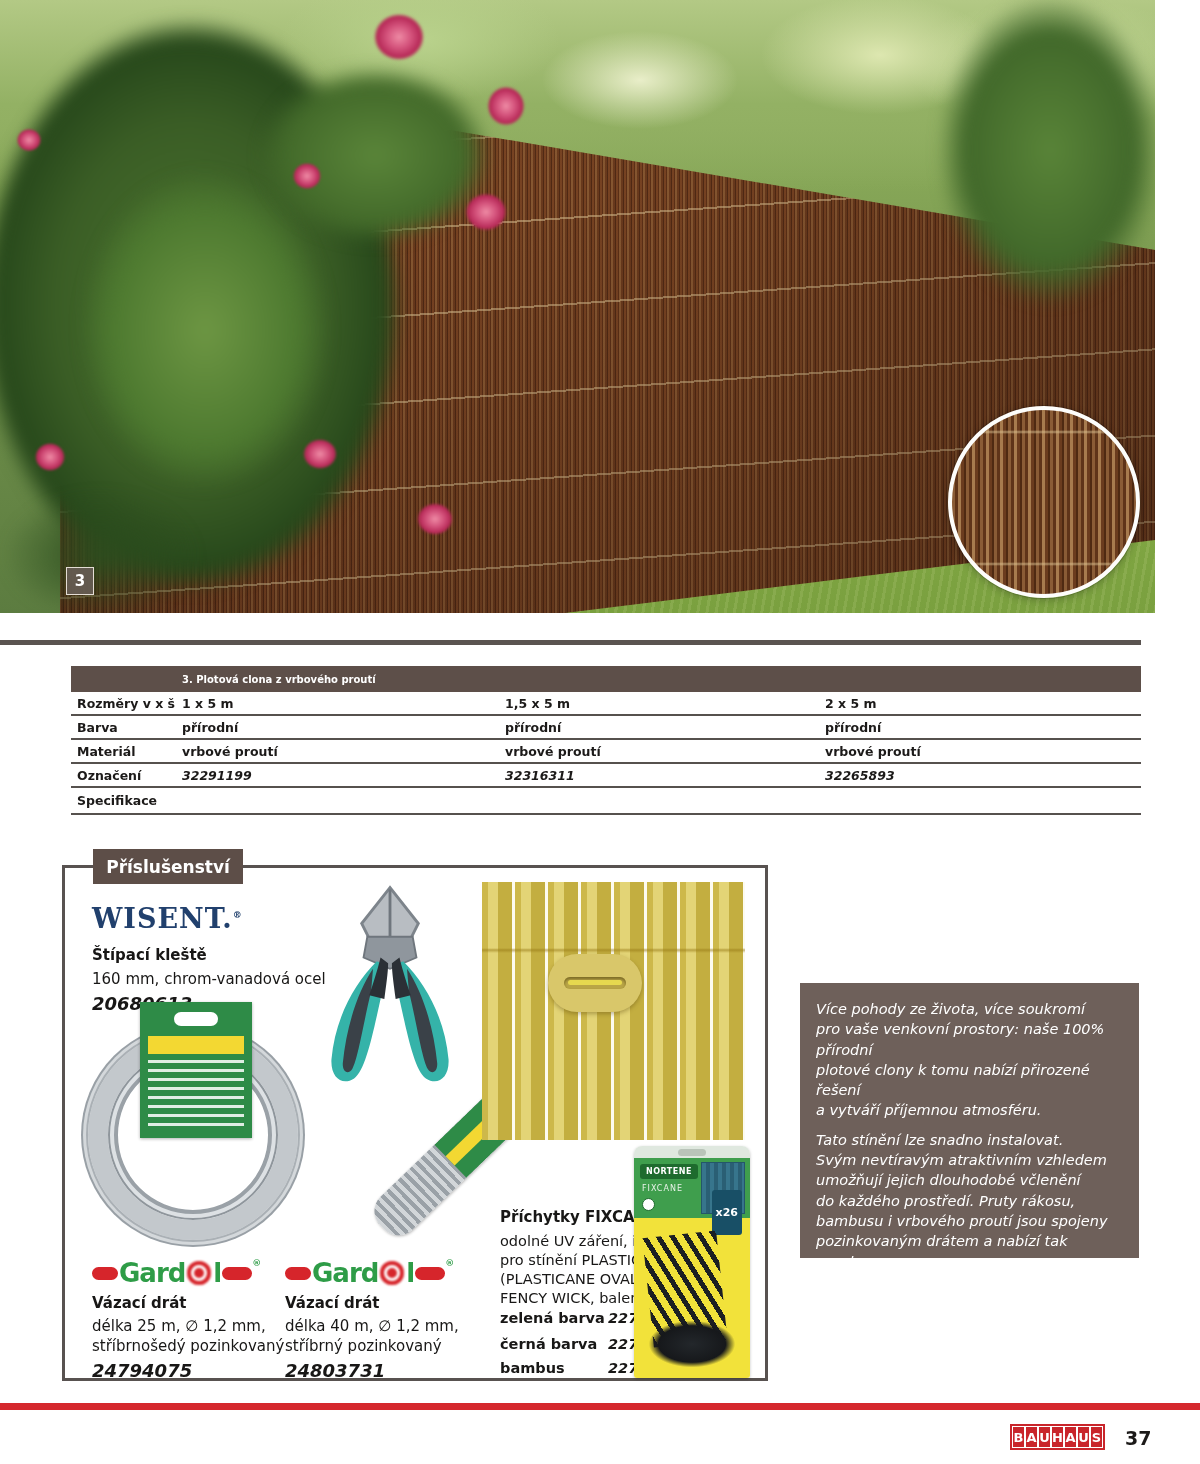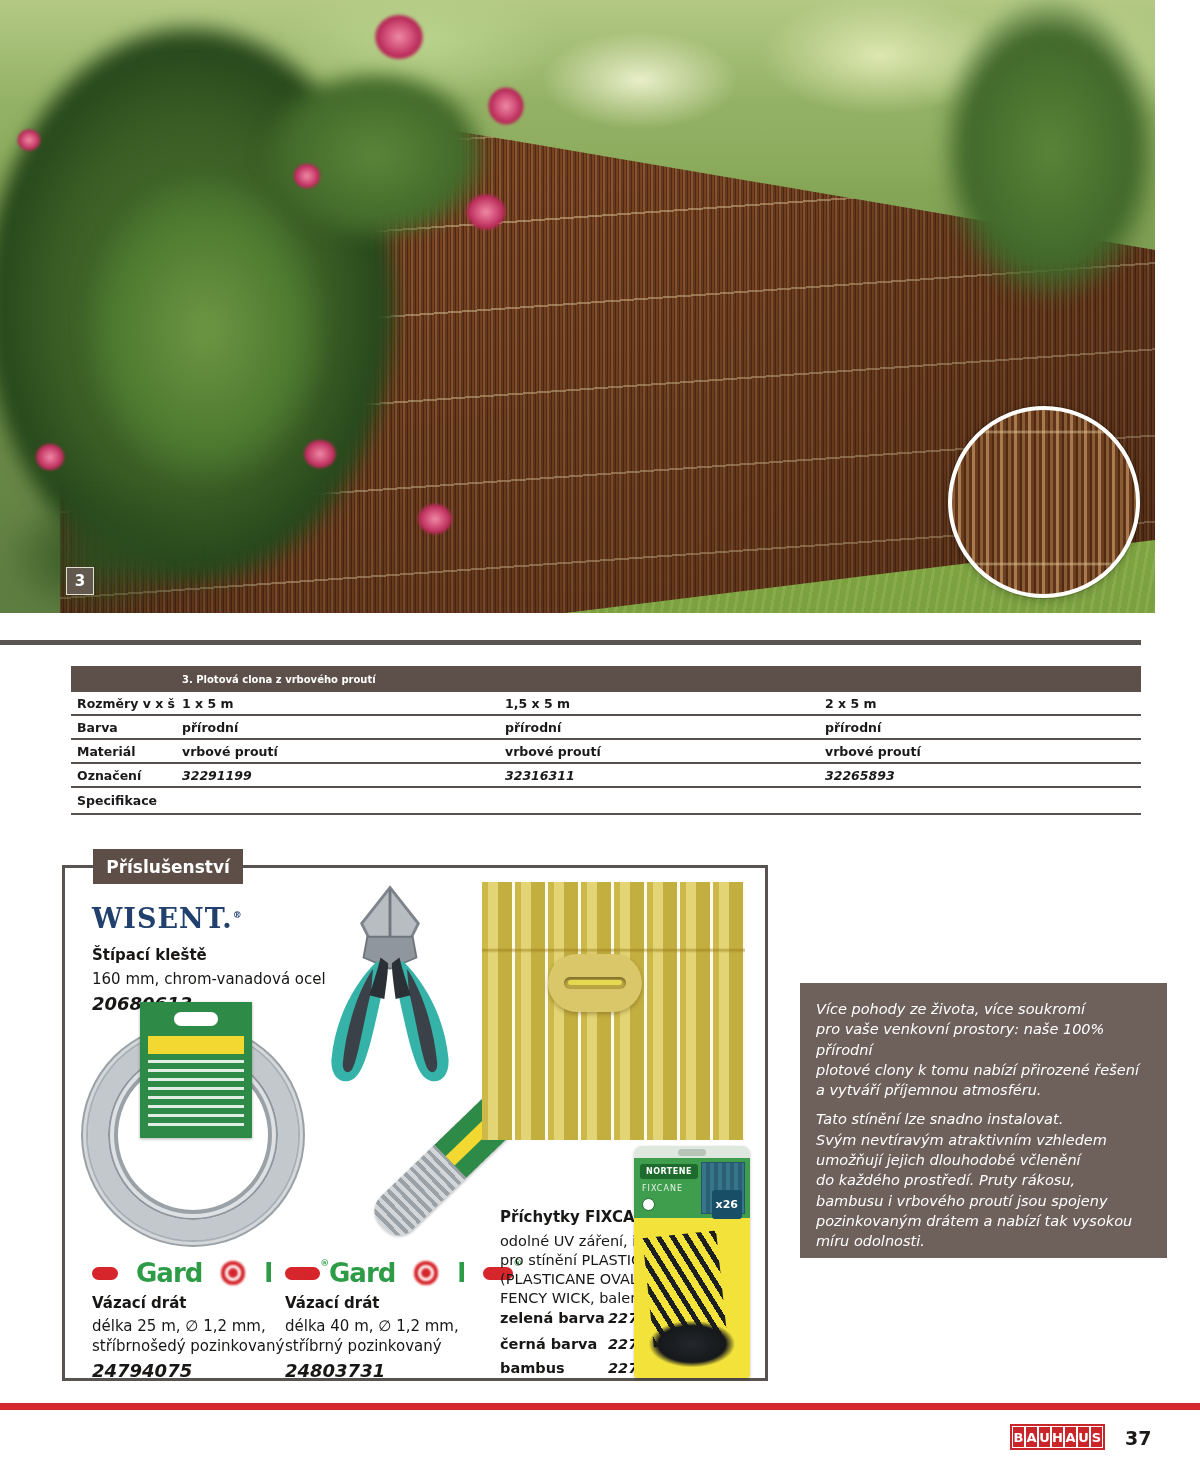--- a/index.html
+++ b/index.html
@@ -121,37 +121,37 @@
   .pack { left:634px; top:1146px; width:116px; height:232px; border-radius:8px 8px 3px 3px; overflow:hidden;
     background:linear-gradient(180deg,#dfe8df 0 12px,#3f9e4d 12px 72px,#f2e23a 72px 100%); box-shadow:0 1px 3px rgba(0,0,0,.25); }
   .pack .hang { position:absolute; left:44px; top:3px; width:28px; height:7px; border-radius:4px; background:#b9c4b9; }
   .pack .nortene { position:absolute; left:6px; top:18px; width:58px; height:15px; background:#1e6b2e; border-radius:3px;
     color:#fff; font-weight:bold; font-size:8px; text-align:center; line-height:15px; letter-spacing:.5px; }
   .pack .fixcane { position:absolute; left:8px; top:38px; color:#e8f3e8; font-size:8px; letter-spacing:1px; }
   .pack .dot { position:absolute; left:8px; top:52px; width:13px; height:13px; border-radius:50%; background:#fff;
     border:1px solid #1e6b2e; }
   .pack .thumb { position:absolute; right:5px; top:16px; width:44px; height:52px; background:repeating-linear-gradient(90deg,#37758c 0 4px,#2a5f74 4px 8px); border:1px solid #24566a; }
   .pack .x26 { position:absolute; right:8px; top:44px; background:#184f66; color:#fff; font-weight:bold; font-size:11px;
-    padding:8px 4px; border-radius:3px; }
+    padding:16px 4px; border-radius:3px; }
   .pack .sticks { position:absolute; left:14px; top:88px; width:74px; height:110px;
     background:repeating-linear-gradient(64deg, #1c1f22 0 5px, rgba(0,0,0,0) 5px 12px); transform:rotate(-6deg); }
   .pack .pile { position:absolute; left:10px; bottom:8px; width:96px; height:52px; border-radius:50% 40% 45% 55%;
     background:radial-gradient(closest-side,#23272b 0%,#16181b 70%, rgba(22,24,27,0) 90%); }
 
   
   .gardol { display:flex; align-items:center; height:30px; }
   .gardol .pill { width:26px; height:13px; background:#d6252b; border-radius:8px; }
   .gardol .pill.r { width:30px; }
-  .gardol .g-txt { color:#2e9c47; font-weight:bold; font-size:26px; letter-spacing:-1px; line-height:1; margin:0 18px; }
+  .gardol .g-txt { color:#2e9c47; font-weight:bold; font-size:26px; letter-spacing:-1px; line-height:1; margin:0 1px; }
   .gardol .flower { width:24px; height:24px; border-radius:50%; background:#d6252b;
     box-shadow:inset 0 0 0 4px #d6252b, inset 0 0 0 7px #fff, inset 0 0 0 12px #d6252b; margin:0 1px; }
   .gardol .reg { color:#2e9c47; font-size:9px; font-weight:bold; align-self:flex-start; }
 
   
-  #quote { left:800px; top:983px; width:367px; height:275px; background:#6e605a; color:#fff;
+  #quote { left:800px; top:983px; width:339px; height:275px; background:#6e605a; color:#fff;
     padding:16px 14px 0 16px; font-style:italic; font-size:14.5px; line-height:1.40; }
   #quote p { white-space:pre-line; margin-bottom:9px; }
 
   
   .footer-line { left:0; top:1403px; width:1200px; height:7px; background:#d5282d; }
   .bauhaus { left:1010px; top:1424px; height:26px; display:flex; gap:2px; background:#fff;
     border:2px solid #c9252b; padding:1px; }
   .bauhaus .tile { width:11px; height:20px; background:#c9252b; color:#fff; font-weight:bold; font-size:13px;
     display:flex; align-items:center; justify-content:center; }
   .pageno { left:1125px; top:1427px; font-weight:bold; font-size:19px; color:#1c1a19; }

